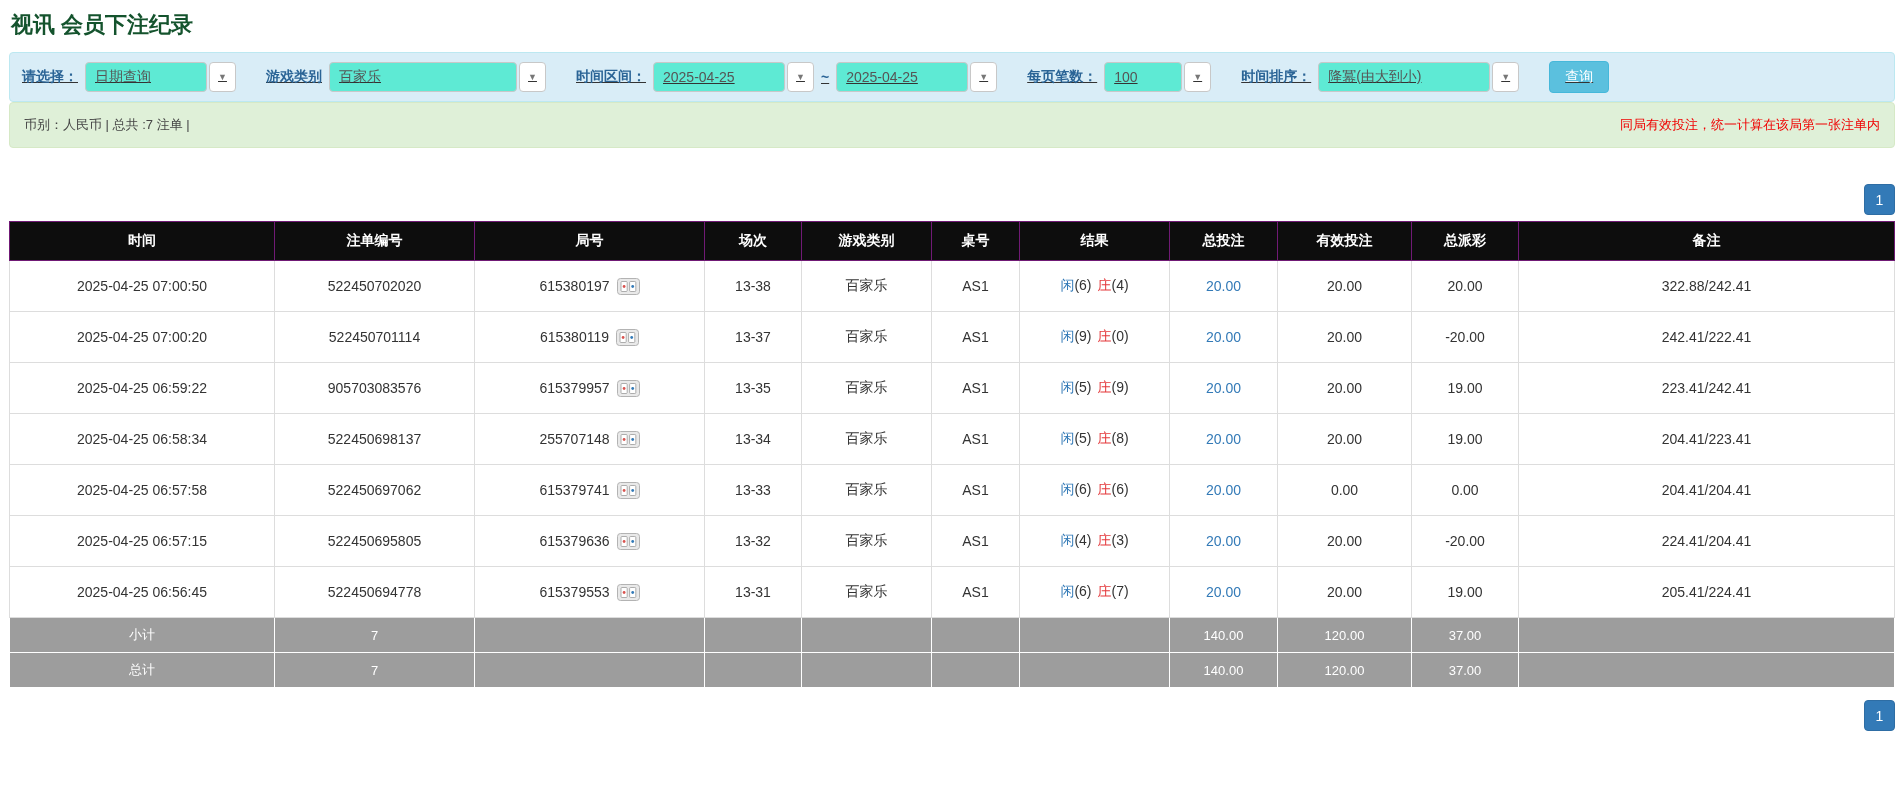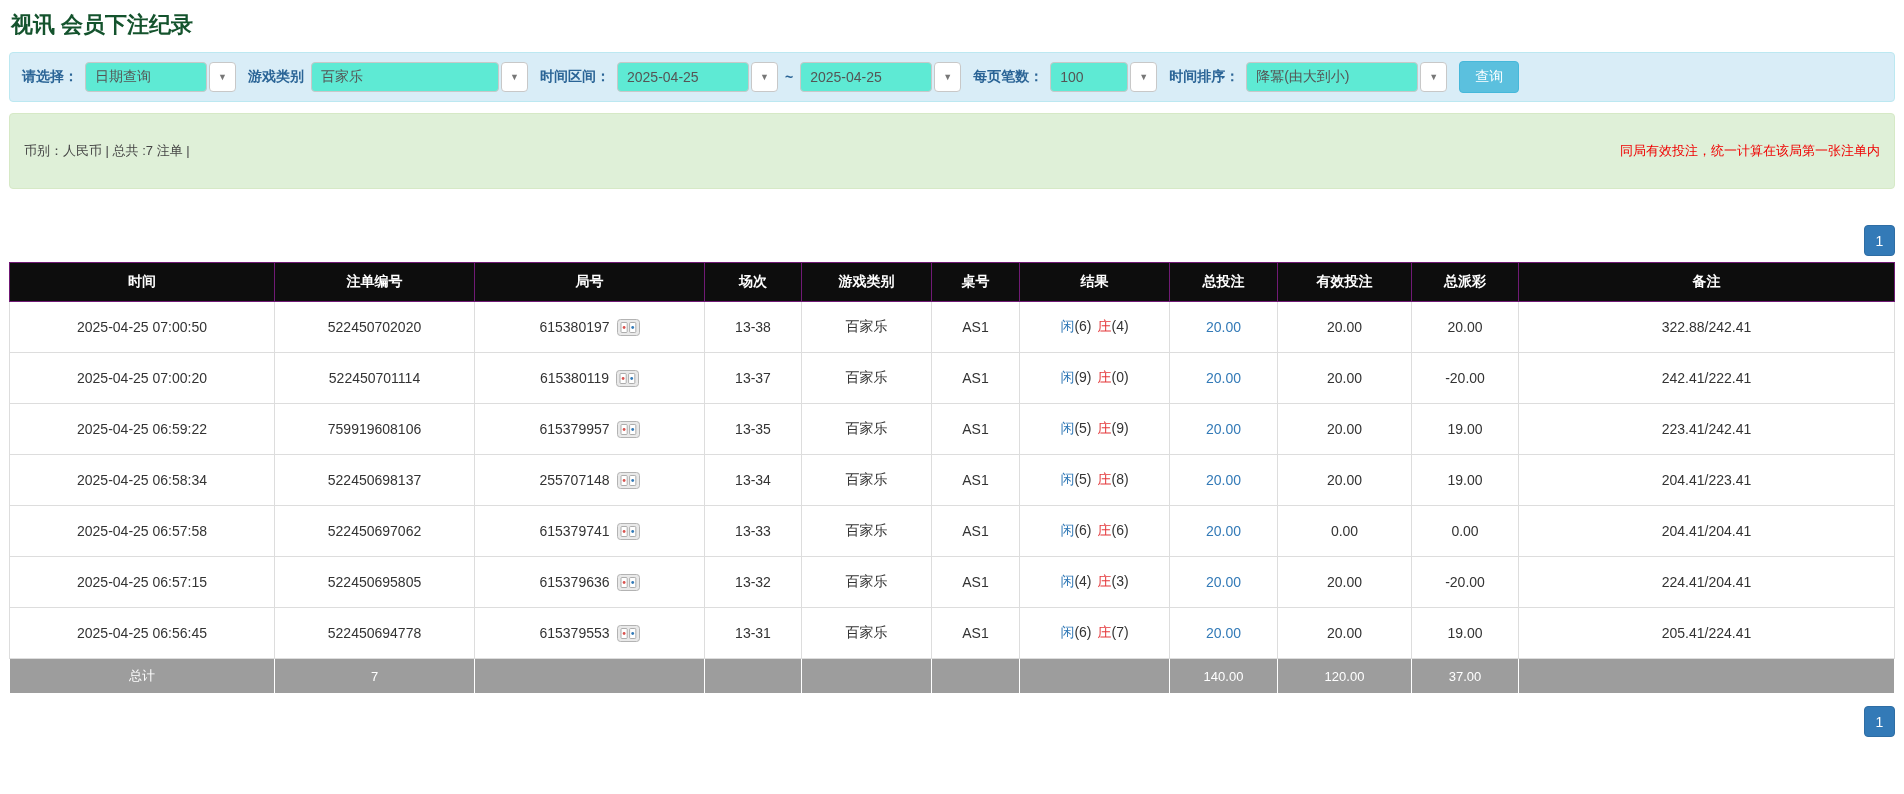--- a/index.html
+++ b/index.html
@@ -3,38 +3,38 @@
 <meta charset="utf-8">
 <style>
   * { box-sizing: border-box; }
   html,body { margin:0; padding:0; background:#fff; }
   body { font-family:"Liberation Sans","DejaVu Sans",sans-serif; color:#333; width:1904px; }
   .page { padding:8px 9px 6px 9px; }
 
   .page-title { font-size:22px; font-weight:600; color:#14532d; margin:2px 0 12px 2px; }
 
   
-  .filter-bar { display:flex; align-items:center; gap:12px; background:#d9edf7; border:1px solid #bce8f1;
-    border-radius:4px; padding:8px 12px; }
+  .filter-bar { display:flex; align-items:center; gap:30px; background:#d9edf7; border:1px solid #bce8f1;
+    border-radius:4px; padding:8px 12px;text-decoration:underline; }
   .fgroup { display:flex; align-items:center; gap:7px; }
   .filter-label { color:#2a6496; font-weight:bold; font-size:14px; white-space:nowrap; }
   .combo { display:inline-flex; align-items:center; gap:2px; }
   .combo input { height:30px; border:1px solid #c8c8c8; border-radius:4px; padding:0 9px; font-size:14px;
     color:#555; background:#5eead4; outline:none; }
   .caret-btn { height:30px; width:27px; border:1px solid #c8c8c8; border-radius:4px; background:#fff;
     display:inline-flex; align-items:center; justify-content:center; cursor:pointer; padding:0; }
   .caret { font-size:9px; color:#777; line-height:1; }
   .tilde { color:#2a6496; font-size:14px; font-weight:bold; }
   .w-query { width:122px; } .w-game { width:188px; } .w-date { width:132px; } .w-size { width:78px; } .w-sort { width:172px; }
   .search-btn { height:32px; padding:0 15px; background:#5bc0de; border:1px solid #46b8da; color:#fff;
     font-size:14px; border-radius:4px; cursor:pointer; }
 
   
   .summary-bar { display:flex; justify-content:space-between; align-items:flex-end; background:#dff0d8;
-    border:1px solid #d6e9c6; border-radius:4px; padding:28px 14px; margin-top:11px; font-size:13px; }
+    border:1px solid #d6e9c6; border-radius:4px; padding:13px 14px; margin-top:0; font-size:13px; }
   .summary-left { color:#454545; }
   .summary-right { color:#f00000; }
 
   
   .pager { display:flex; justify-content:flex-end; }
   .pager.top { margin-top:36px; margin-bottom:6px; }
   .pager.bottom { margin-top:12px; }
   .page-btn { min-width:31px; height:31px; background:#337ab7; border:1px solid #2e6da4; color:#fff;
     font-size:14px; border-radius:4px; cursor:pointer; }
 
@@ -216,21 +216,21 @@
       <span class="res-player">闲</span><span class="res-pts">(9)</span><span class="res-gap"></span><span class="res-banker">庄</span><span class="res-pts">(0)</span>
     </td>
     <td><a class="bet-link">20.00</a></td>
     <td>20.00</td>
     <td class="neg">-20.00</td>
     <td>242.41/222.41</td>
   </tr>
 
   <tr>
     <td>2025-04-25 06:59:22</td>
-    <td>759919608106</td>
+    <td>905703083576</td>
     <td>
       <span class="round-cell-inner">
         <span>615379957</span>
         <button type="button" class="round-icon-btn">
           <svg width="23" height="17" viewBox="0 0 23 17" xmlns="http://www.w3.org/2000/svg">
             <rect x="0.5" y="0.5" width="22" height="16" rx="3" fill="#e9e9e9" stroke="#b3b3b3"></rect>
             <rect x="4" y="3.5" width="6.2" height="10" rx="1" fill="#fff" stroke="#9a9a9a" stroke-width="0.8"></rect>
             <circle cx="7.1" cy="8.5" r="1.4" fill="#d9534f"></circle>
             <rect x="12.6" y="3.5" width="6.2" height="10" rx="1" fill="#fff" stroke="#9a9a9a" stroke-width="0.8"></rect>
             <circle cx="15.7" cy="8.5" r="1.4" fill="#337ab7"></circle>
@@ -361,32 +361,45 @@
       <span class="res-player">闲</span><span class="res-pts">(6)</span><span class="res-gap"></span><span class="res-banker">庄</span><span class="res-pts">(7)</span>
     </td>
     <td><a class="bet-link">20.00</a></td>
     <td>20.00</td>
     <td>19.00</td>
     <td>205.41/224.41</td>
   </tr>
 </tbody>
     <tfoot>
       <tr>
-        <td>总计</td>
+        <td>小计</td>
         <td>7</td>
         <td></td>
         <td></td>
         <td></td>
         <td></td>
         <td></td>
         <td>140.00</td>
         <td>120.00</td>
         <td>37.00</td>
         <td></td>
       </tr>
+      <tr>
+        <td>总计</td>
+        <td>7</td>
+        <td></td>
+        <td></td>
+        <td></td>
+        <td></td>
+        <td></td>
+        <td>140.00</td>
+        <td>120.00</td>
+        <td>37.00</td>
+        <td></td>
+      </tr>
     </tfoot>
   </table>
 
   <div class="pager bottom">
     <button type="button" class="page-btn">1</button>
   </div>
 
 </div>
 
 </body></html>

